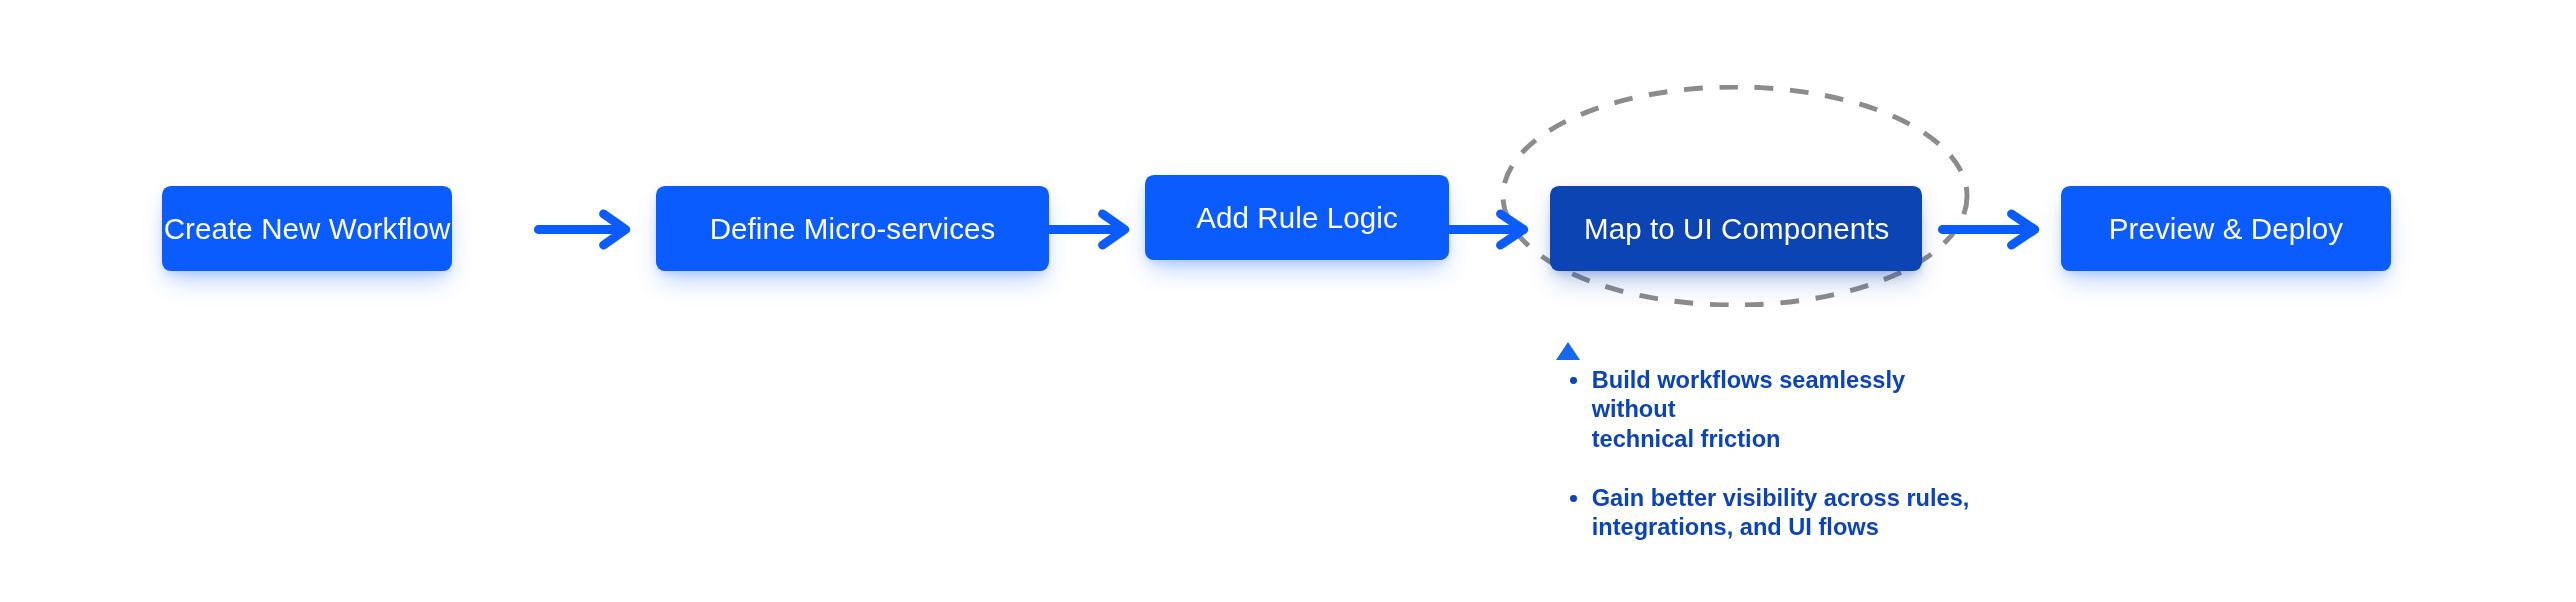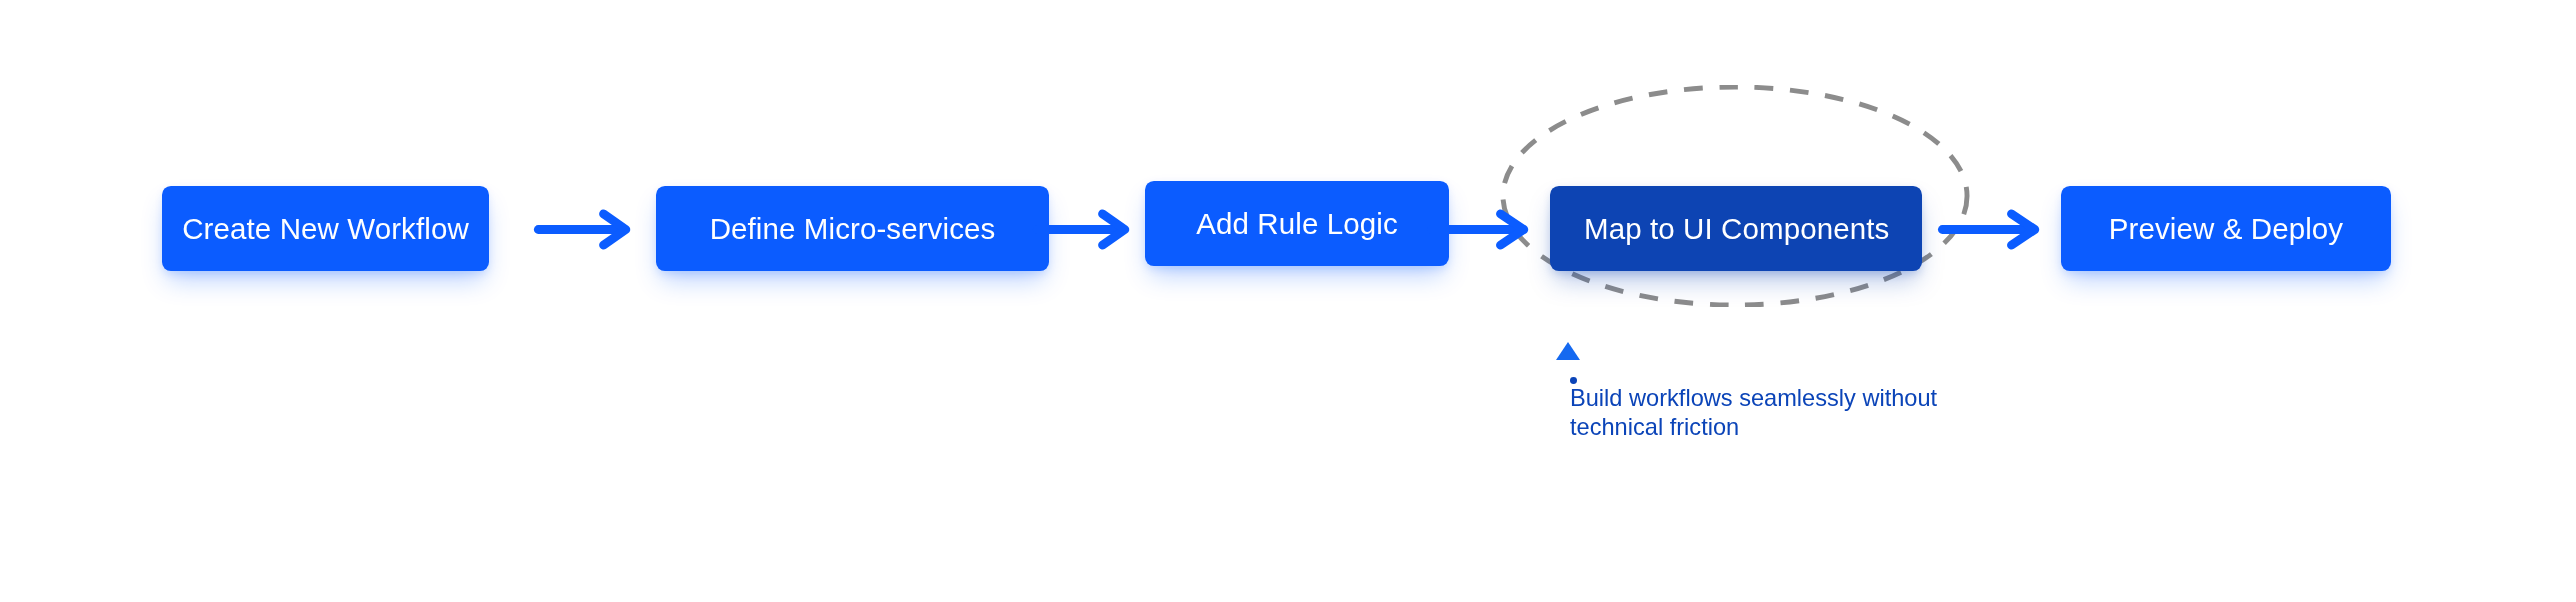--- a/index.html
+++ b/index.html
@@ -32,23 +32,23 @@
     background:#0B5CFF;
     box-shadow:0 13.8px 25.6px -5.9px rgba(11,92,255,.30),
                0 3.9px 9.8px -2px rgba(11,92,255,.18);
   }
   .step.active{
     background:#0D44B3;
     box-shadow:0 13.8px 25.6px -5.9px rgba(13,68,179,.34),
                0 3.9px 9.8px -2px rgba(13,68,179,.22);
   }
 
-  .s1{left:162px;top:186px;width:327px;}
+  .s1{left:162px;top:186px;width:290px;}
   .s2{left:656px;top:186px;width:393px;}
-  .s3{left:1145px;top:181px;width:304px;}
+  .s3{left:1145px;top:175px;width:304px;}
   .s4{left:1550px;top:186px;width:372px;padding-left:27px;}
   .s5{left:2061px;top:186px;width:330px;}
 
   
   .arrow{position:absolute;top:211px;height:37px;z-index:5;}
   .a1{left:536px;width:98px;}
   .a2{left:1035px;width:98px;}
   .a3{left:1429px;width:103px;}
   .a4{left:1940px;width:103px;}
   .arrow svg{display:block;width:100%;height:100%;overflow:visible;}
@@ -81,23 +81,22 @@
     width:423px;
     z-index:6;
   }
   .bullet{
     position:relative;
     display:flex;
     align-items:flex-start;
     margin-bottom:29.5px;
     color:#0B44B8;
     font-size:23.6px;
-    font-weight:normal;
+    font-weight:bold;
     line-height:1.25;
-    flex-direction:column;
   }
   .bullet:last-child{margin-bottom:0;}
   .bdot{
     flex:0 0 auto;
     width:6.9px;height:6.9px;border-radius:50%;
     background:#0B44B8;
     margin:10.8px 14.8px 0 0;
   }
   .btext{flex:1 1 auto;}
 </style>
@@ -165,17 +164,24 @@
   <div id="bullets">
 
     <div class="bullet">
       <span class="bdot"></span>
       <span class="btext">
         <span>Build workflows seamlessly without</span><br>
         <span>technical friction</span>
       </span>
     </div>
 
+    <div class="bullet">
+      <span class="bdot"></span>
+      <span class="btext">
+        <span>Gain better visibility across rules,</span><br>
+        <span>integrations, and UI flows</span>
+      </span>
+    </div>
 
   </div>
 
 </div>
 
 
 </body></html>

